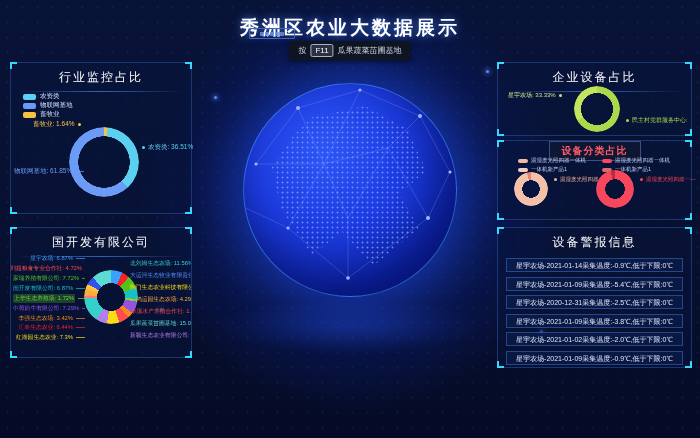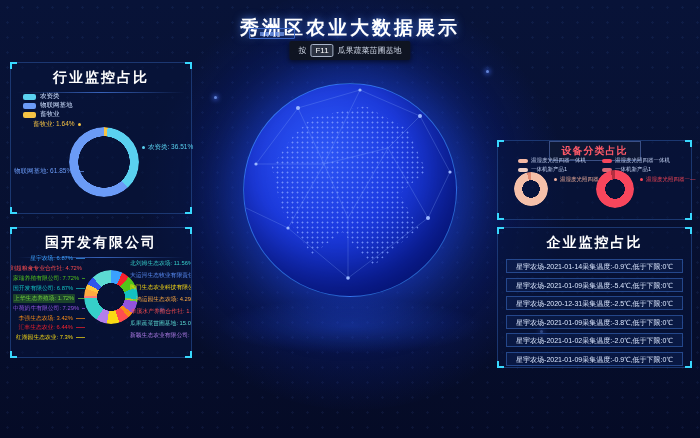--- a/index.html
+++ b/index.html
@@ -35,21 +35,21 @@
   .reflection{position:absolute;left:215px;top:298px;width:270px;height:56px;border-radius:50%;
     background:radial-gradient(ellipse,rgba(40,90,255,.28),transparent 70%);}
   .spark{position:absolute;width:3px;height:3px;border-radius:50%;background:#7ea4ff;box-shadow:0 0 5px 1px #4d79ff;opacity:.8;}
   
   .panel{position:absolute;background:rgba(8,20,58,.55);border:1px solid rgba(44,86,160,.55);}
   .panel i{position:absolute;width:7px;height:7px;border:0 solid #38d8fe;}
   .panel i.tl{left:-1px;top:-1px;border-left-width:2px;border-top-width:2px;}
   .panel i.tr{right:-1px;top:-1px;border-right-width:2px;border-top-width:2px;}
   .panel i.bl{left:-1px;bottom:-1px;border-left-width:2px;border-bottom-width:2px;}
   .panel i.br{right:-1px;bottom:-1px;border-right-width:2px;border-bottom-width:2px;}
-  .p-title{text-align:center;color:#fff;font-size:14px;font-weight:bold;letter-spacing:2px;padding-top:6px;}
+  .p-title{text-align:center;color:#fff;font-size:12px;font-weight:normal;letter-spacing:2px;padding-top:6px;}
   .p-line{height:1px;margin:5px 6px 0;background:linear-gradient(90deg,transparent,rgba(80,140,255,.65),transparent);}
   
   .lg-row{position:absolute;display:flex;align-items:center;gap:4px;}
   .lg-sw{width:13px;height:6px;border-radius:2px;display:inline-block;}
   .lg-tx{font-size:6.5px;color:#cfe0ff;white-space:nowrap;}
   
   .donut{position:absolute;border-radius:50%;}
   .hole74{-webkit-mask:radial-gradient(closest-side,transparent 73%,#000 74%);mask:radial-gradient(closest-side,transparent 73%,#000 74%);}
   .hole70{-webkit-mask:radial-gradient(closest-side,transparent 69%,#000 70%);mask:radial-gradient(closest-side,transparent 69%,#000 70%);}
   .hole52{-webkit-mask:radial-gradient(closest-side,transparent 51%,#000 52%);mask:radial-gradient(closest-side,transparent 51%,#000 52%);}
@@ -214,20 +214,35 @@
         <span>丰溪水产养殖合作社: 1.</span>
       </div>
     <div class="e-row e-right dash-l" style="top: 91px; color: rgb(92, 219, 211);">
         <span>瓜果蔬菜苗圃基地: 15.02%</span>
       </div>
     <div class="e-row e-right dash-l" style="top: 103px; color: rgb(179, 127, 235);">
         <span>新颖生态农业有限公司: 6.879</span>
       </div>
   </div>
 
+  <div class="panel" style="left:497px;top:62px;width:195px;height:74px">
+    <i class="tl"></i>
+      <i class="tr"></i>
+      <i class="bl"></i>
+      <i class="br"></i>
+    <div class="p-title">企业设备占比</div>
+    <div class="p-line"></div>
+    <div class="donut d-device hole70" style="left:76px;top:23px;width:46px;height:46px"></div>
+    <div class="co dot-r" style="left:10px;top:28px;color:#c9e18d;font-size:6px">
+        <span>星宇农场: 33.33%</span>
+      </div>
+    <div class="co dot-l" style="left:128px;top:53px;color:#a8d84c;font-size:6px">
+        <span>民主村党群服务中心:</span>
+      </div>
+  </div>
 
   <div class="panel" style="left:497px;top:140px;width:195px;height:80px">
     <i class="tl"></i>
       <i class="tr"></i>
       <i class="bl"></i>
       <i class="br"></i>
     <div class="badge">设备分类占比</div>
     <div class="mini-lg" style="left:20px;top:16px">
       <span class="mini-sw" style="background: rgb(245, 184, 163);"></span>
       <span>温湿度光照四器一体机</span>
@@ -252,21 +267,21 @@
     <div class="co dot-l" style="left:142px;top:35px;color:#ff4757;font-size:5.5px">
         <span>温湿度光照四器一—</span>
       </div>
   </div>
 
   <div class="panel" style="left:497px;top:227px;width:195px;height:141px">
     <i class="tl"></i>
       <i class="tr"></i>
       <i class="bl"></i>
       <i class="br"></i>
-    <div class="p-title">企业监控占比</div>
+    <div class="p-title">设备警报信息</div>
     <div class="alarm-wrap">
       <div class="alarm-row">星宇农场-2021-01-14采集温度:-0.9℃,低于下限:0℃</div>
       <div class="alarm-row">星宇农场-2021-01-09采集温度:-5.4℃,低于下限:0℃</div>
       <div class="alarm-row">星宇农场-2020-12-31采集温度:-2.5℃,低于下限:0℃</div>
       <div class="alarm-row">星宇农场-2021-01-09采集温度:-3.8℃,低于下限:0℃</div>
       <div class="alarm-row">星宇农场-2021-01-02采集温度:-2.0℃,低于下限:0℃</div>
       <div class="alarm-row">星宇农场-2021-01-09采集温度:-0.9℃,低于下限:0℃</div>
     </div>
   </div>
 

